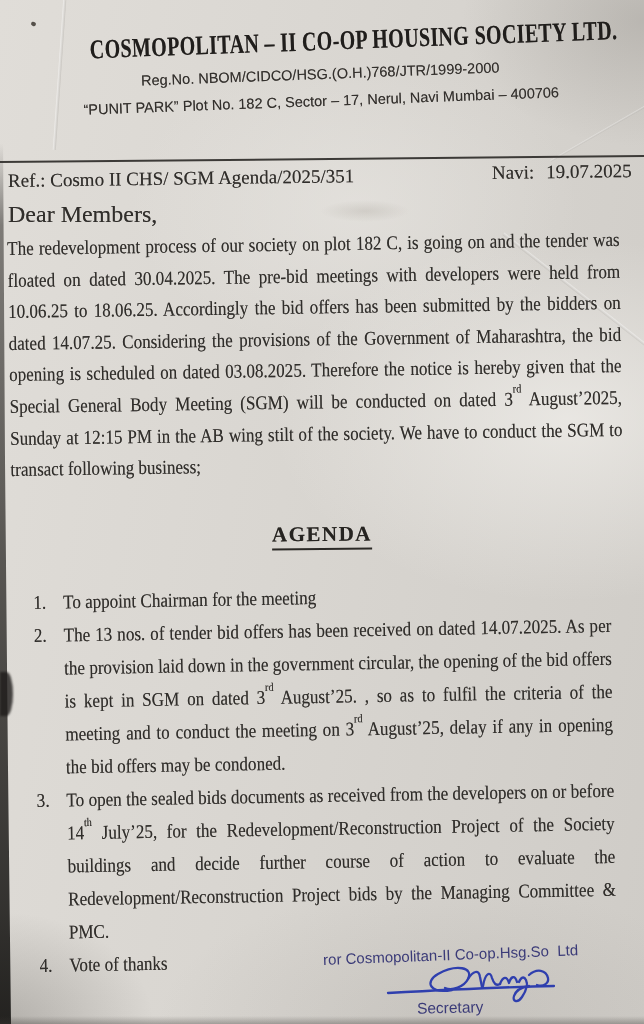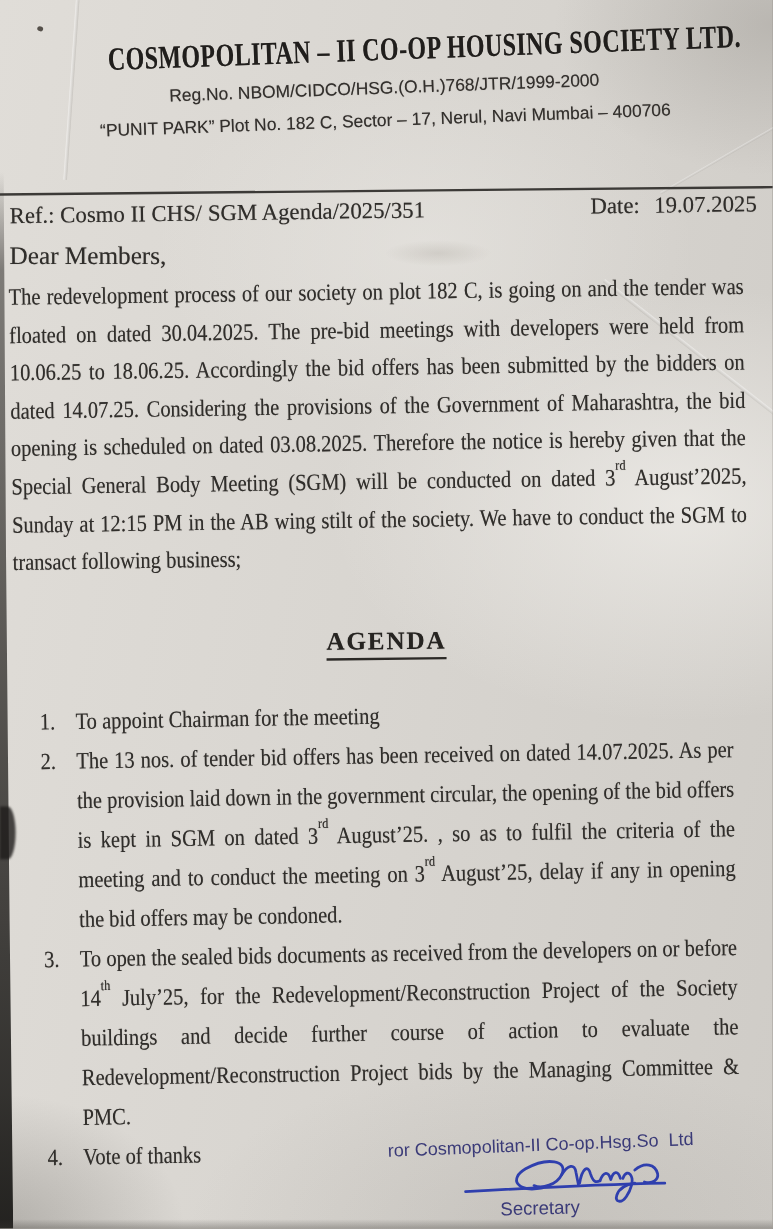--- a/index.html
+++ b/index.html
@@ -48,21 +48,21 @@
   .reg-line { margin-top:9px; font-family:"Liberation Sans", sans-serif; font-size:14.5px; color:#33302d; }
   .addr-line { margin-top:11px; font-family:"Liberation Sans", sans-serif; font-size:14.5px; color:#33302d; }
 
   .divider { position:absolute; left:-4px; top:158px; width:656px; height:0;
     border-top:2px solid #3c3a37; transform:rotate(-0.55deg); }
 
   .ref-line { position:absolute; left:8px; top:170px; font-size:19px; transform:rotate(-0.8deg); transform-origin:left; }
   .date-line { position:absolute; left:492px; top:161px; font-size:19px; transform:rotate(-0.8deg); white-space:nowrap; }
   .date-line .dv { margin-left:12px; }
 
-  .salutation { position:absolute; left:8px; top:201px; font-size:21px; }
+  .salutation { position:absolute; left:8px; top:201px; font-size:24px; }
 
   .body-par { position:absolute; left:7px; top:233px; width:700px; font-size:19.5px; line-height:31.6px;
     text-align:justify; transform:rotate(-0.85deg) scaleX(0.875); transform-origin:left top; color:#302e2b; }
 
   sup { font-size:0.6em; line-height:0; position:relative; top:-0.45em; }
 
   .agenda-h { position:absolute; left:0; top:522px; width:644px; text-align:center; transform:rotate(-0.6deg); }
   .agenda-h span { display:inline-block; font-weight:bold; font-size:21px; letter-spacing:1.5px;
     border-bottom:2.5px solid #2b2926; padding-bottom:1px; color:#262421; }
 
@@ -95,21 +95,21 @@
   <div class="letterhead soft">
     <div class="society-title">COSMOPOLITAN – II CO-OP HOUSING SOCIETY LTD.</div>
     <div class="reg-line">Reg.No. NBOM/CIDCO/HSG.(O.H.)768/JTR/1999-2000</div>
     <div class="addr-line">“PUNIT PARK” Plot No. 182 C, Sector – 17, Nerul, Navi Mumbai – 400706</div>
   </div>
 
   <div class="divider"></div>
 
   <div class="ref-line soft">Ref.: Cosmo II CHS/ SGM Agenda/2025/351</div>
   <div class="date-line soft">
-    <span>Date:</span><span class="dv">19.07.2025</span>
+    <span>Navi:</span><span class="dv">19.07.2025</span>
   </div>
 
   <div class="salutation soft">Dear Members,</div>
 
   <div class="body-par soft">The redevelopment process of our society on plot 182 C, is going on and the tender was floated on dated 30.04.2025. The pre-bid meetings with developers were held from 10.06.25 to 18.06.25. Accordingly the bid offers has been submitted by the bidders on dated 14.07.25. Considering the provisions of the Government of Maharashtra, the bid opening is scheduled on dated 03.08.2025. Therefore the notice is hereby given that the Special General Body Meeting (SGM) will be conducted on dated 3<sup>rd</sup> August’2025, Sunday at 12:15 PM in the AB wing stilt of the society. We have to conduct the SGM to transact following business;</div>
 
   <div class="agenda-h">
     <span class="soft">AGENDA</span>
   </div>
 

